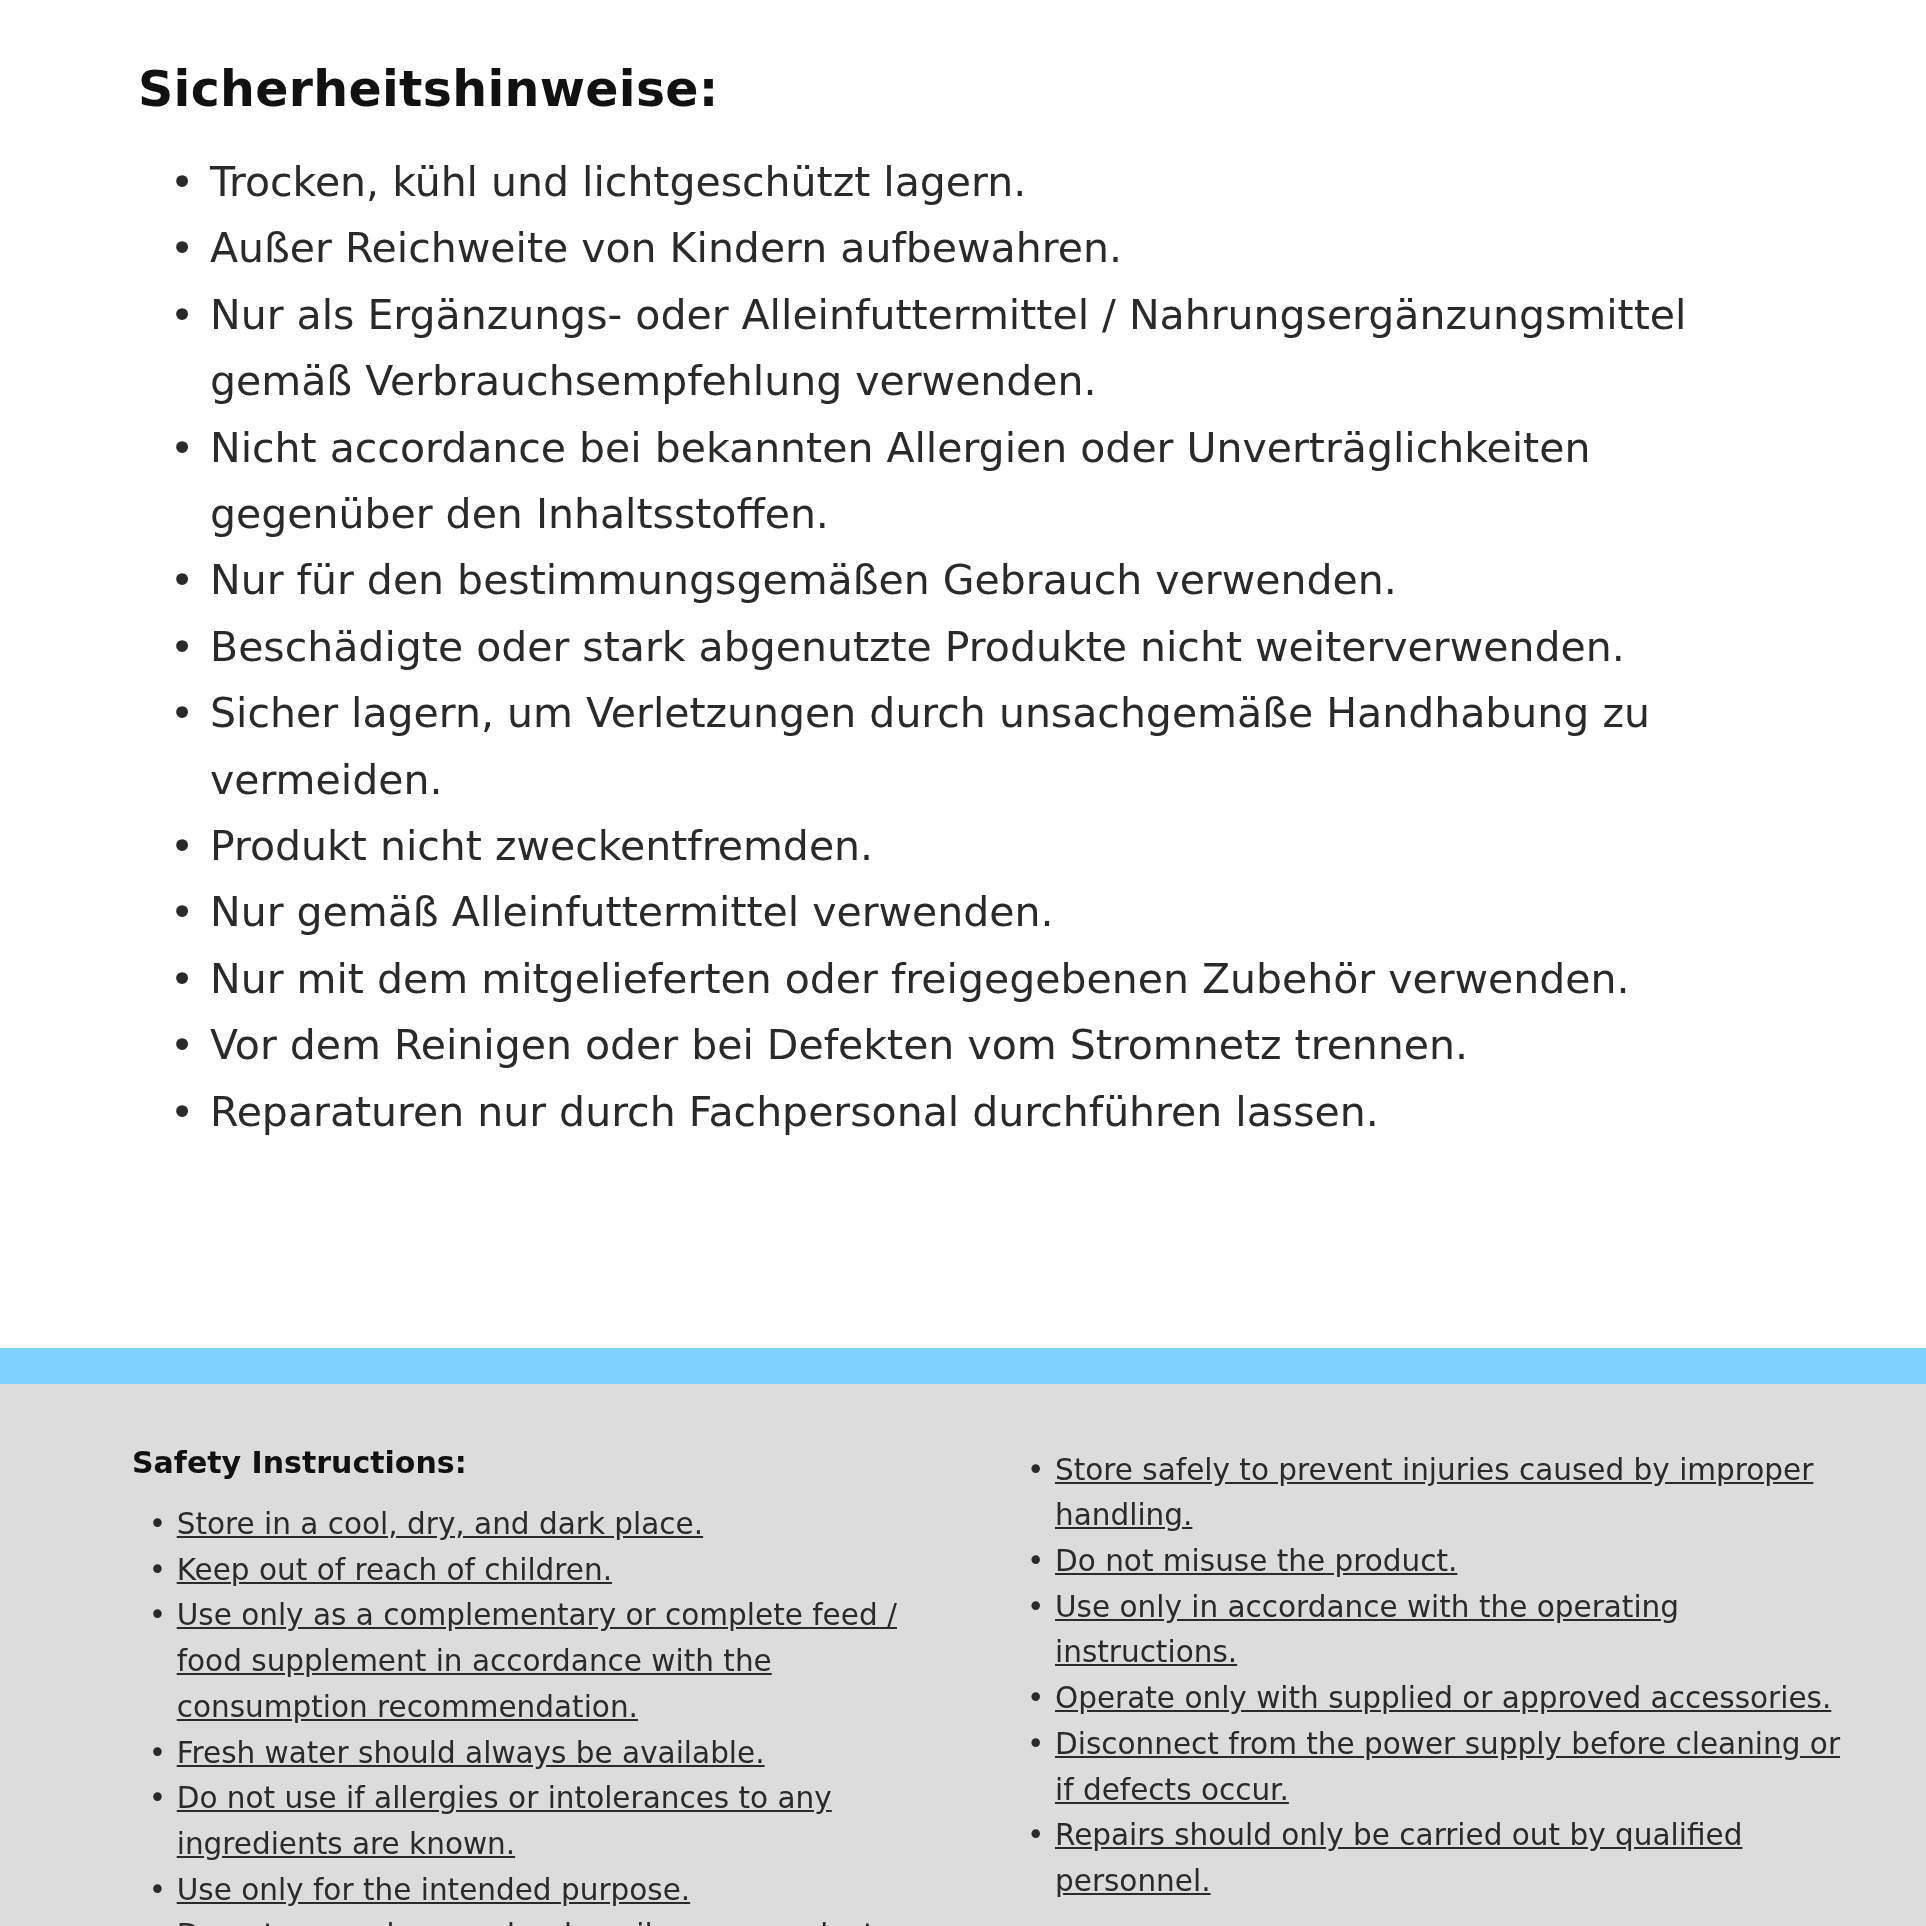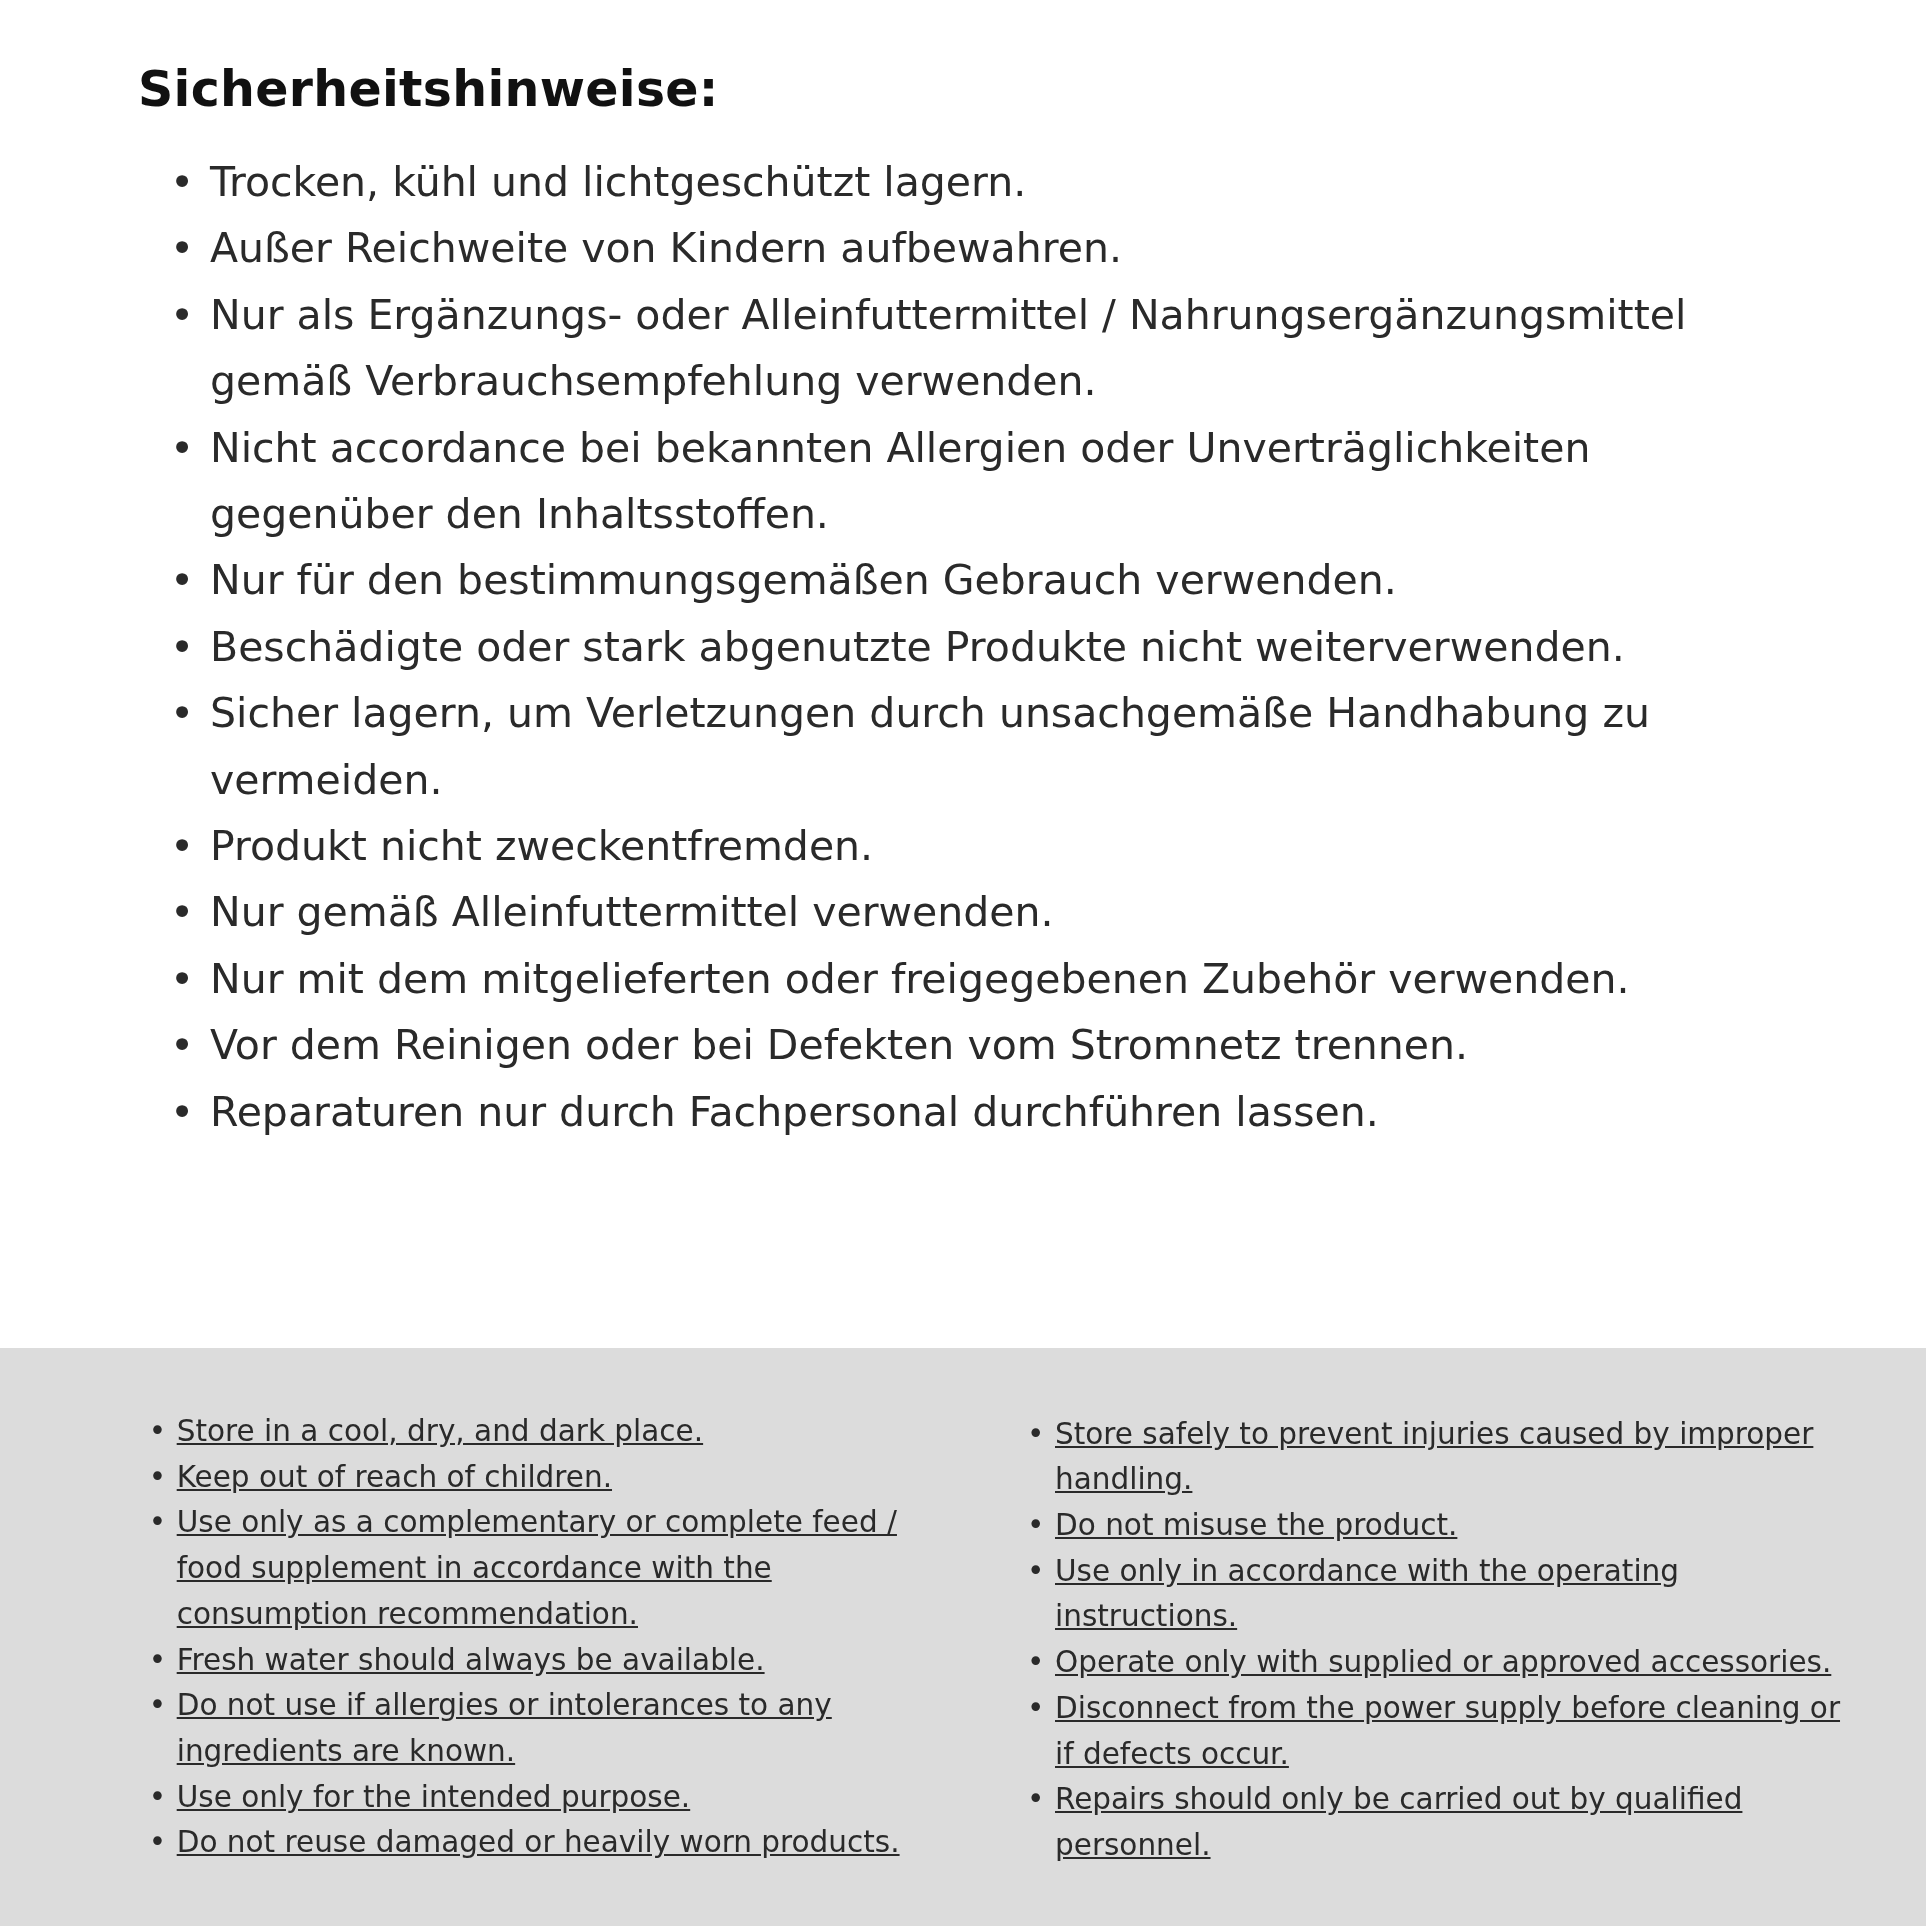--- a/index.html
+++ b/index.html
@@ -8,21 +8,22 @@
     height: 1926px;
     font-family: "DejaVu Sans", "Liberation Sans", sans-serif;
     background: #ffffff;
     color: #1f1f1f;
   }
   .page {
     width: 1926px;
     height: 1926px;
     display: flex;
     flex-direction: column;
-    background: #fde047;
+    background: #7dd3fc;
+    gap: 36px;
   }
 
   
   .german-section {
     flex: 0 0 1348px;
     padding: 61px 90px 0 138px;
     background: #ffffff;
   }
   .german-heading {
     font-size: 49px;
@@ -105,20 +106,21 @@
       <li>Nur gemäß Alleinfuttermittel verwenden.</li>
       <li>Nur mit dem mitgelieferten oder freigegebenen Zubehör verwenden.</li>
       <li>Vor dem Reinigen oder bei Defekten vom Stromnetz trennen.</li>
       <li>Reparaturen nur durch Fachpersonal durchführen lassen.</li>
     </ul>
   </section>
 
   <section class="english-section">
 
     <div class="col col-left">
+      <h2 class="english-heading">Safety Instructions:</h2>
       <ul class="english-list">
         <li>Store in a cool, dry, and dark place.</li>
         <li>Keep out of reach of children.</li>
         <li>Use only as a complementary or complete feed / food supplement in accordance with the consumption recommendation.</li>
         <li>Fresh water should always be available.</li>
         <li>Do not use if allergies or intolerances to any ingredients are known.</li>
         <li>Use only for the intended purpose.</li>
         <li>Do not reuse damaged or heavily worn products.</li>
       </ul>
     </div>

